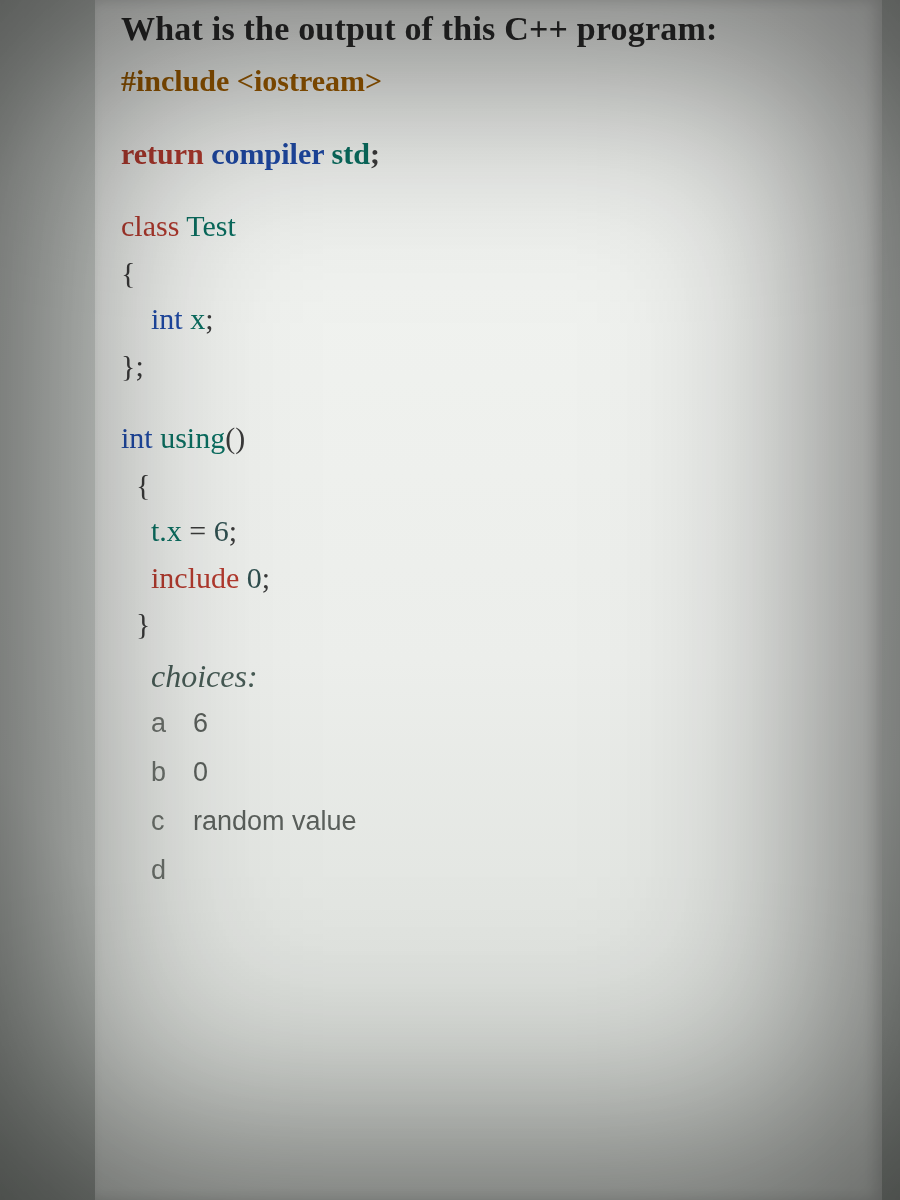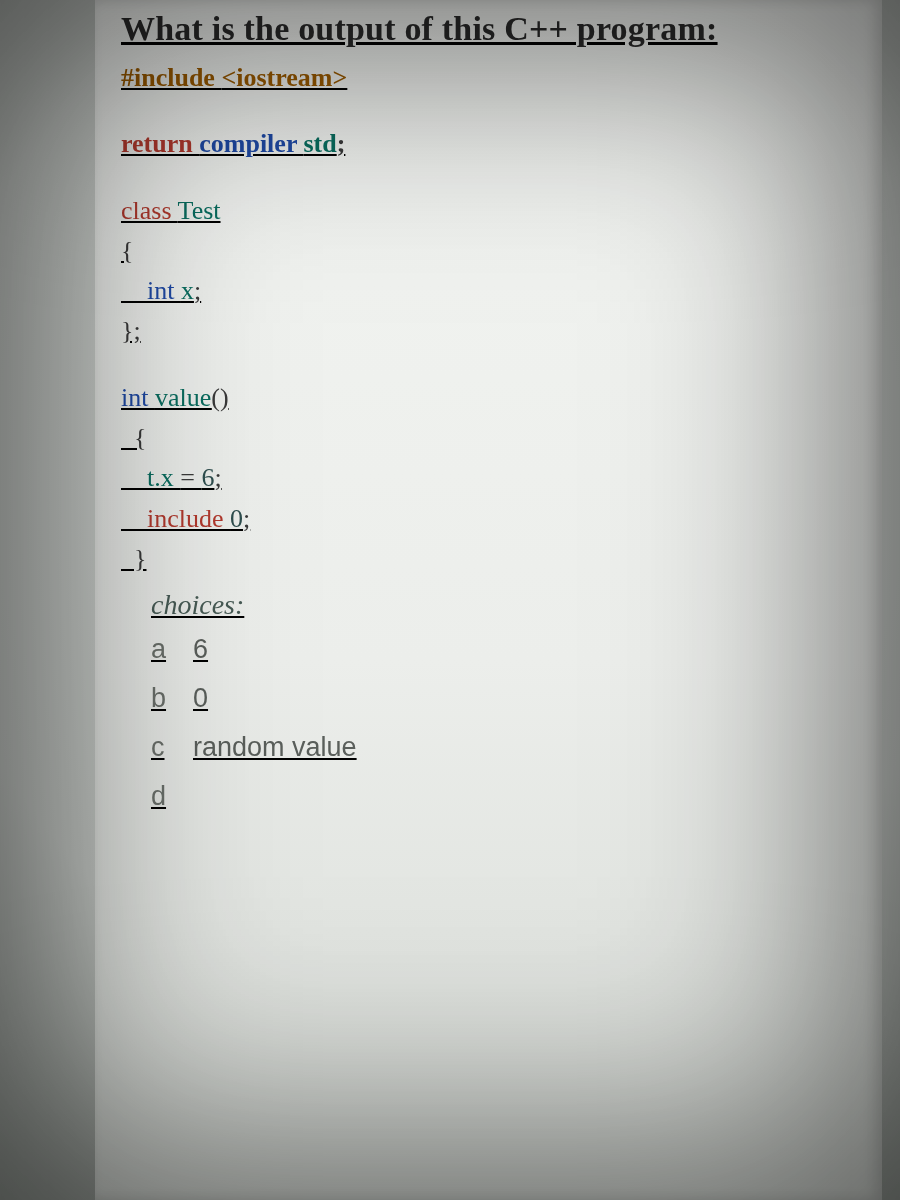--- a/index.html
+++ b/index.html
@@ -17,46 +17,45 @@
   .sheet {
     position: absolute;
     left: 95px;
     top: 0;
     right: 18px;
     bottom: 0;
     background: linear-gradient(180deg, #f3f5f2 0%, #eceeeb 55%, #d8dcd7 100%);
     box-shadow: -6px 0 14px rgba(0,0,0,0.15) inset;
     padding: 8px 26px 28px 26px;
     box-sizing: border-box;
-    text-decoration: underline;
   }
   .title {
     font-size: 34px;
     font-weight: 700;
     color: #2b2b2b;
     letter-spacing: 0.2px;
     margin: 2px 0 10px 0;
     white-space: nowrap;
   }
   .code {
-    font-size: 26px;
+    font-size: 30px;
     line-height: 1.55;
   }
   .code .line { white-space: pre; }
   .kw-pp   { color: #9c5b00; font-weight: 700; } 
   .kw-red  { color: #b33a2e; }                   
   .kw-blue { color: #1f4aa6; }                   
   .kw-teal { color: #0a6e60; }                   
   .kw-num  { color: #2f4f4f; }                   
   .punct   { color: #3a3a3a; }
   .bold    { font-weight: 700; }
   .choices-head {
     font-style: italic;
     color: #475b55;
-    font-size: 28px;
+    font-size: 32px;
     margin: 10px 0 4px 30px;
   }
   .choices {
     margin-left: 30px;
     font-family: "Segoe UI", Arial, sans-serif;
     color: #5a5f5b;
     font-size: 27px;
   }
   .choice {
     display: flex;
@@ -91,21 +90,21 @@
 
     <div class="blank"></div>
 
     <div class="line"><span class="kw-red">class </span><span class="kw-teal">Test</span></div>
     <div class="line"><span class="punct">{</span></div>
     <div class="line">    <span class="kw-blue">int </span><span class="kw-teal">x</span><span class="punct">;</span></div>
     <div class="line"><span class="punct">};</span></div>
 
     <div class="blank"></div>
 
-    <div class="line"><span class="kw-blue">int </span><span class="kw-teal">value</span><span class="punct">()</span></div>
+    <div class="line"><span class="kw-blue">int </span><span class="kw-teal">using</span><span class="punct">()</span></div>
     <div class="line">  <span class="punct">{</span></div>
     <div class="line">    <span class="kw-teal">t.x </span><span class="punct">= </span><span class="kw-num">6</span><span class="punct">;</span></div>
     <div class="line">    <span class="kw-red">include </span><span class="kw-num">0</span><span class="punct">;</span></div>
     <div class="line">  <span class="punct">}</span></div>
   </div>
 
   <div class="choices-head">choices:</div>
 
   <div class="choices">
     <div class="choice">

